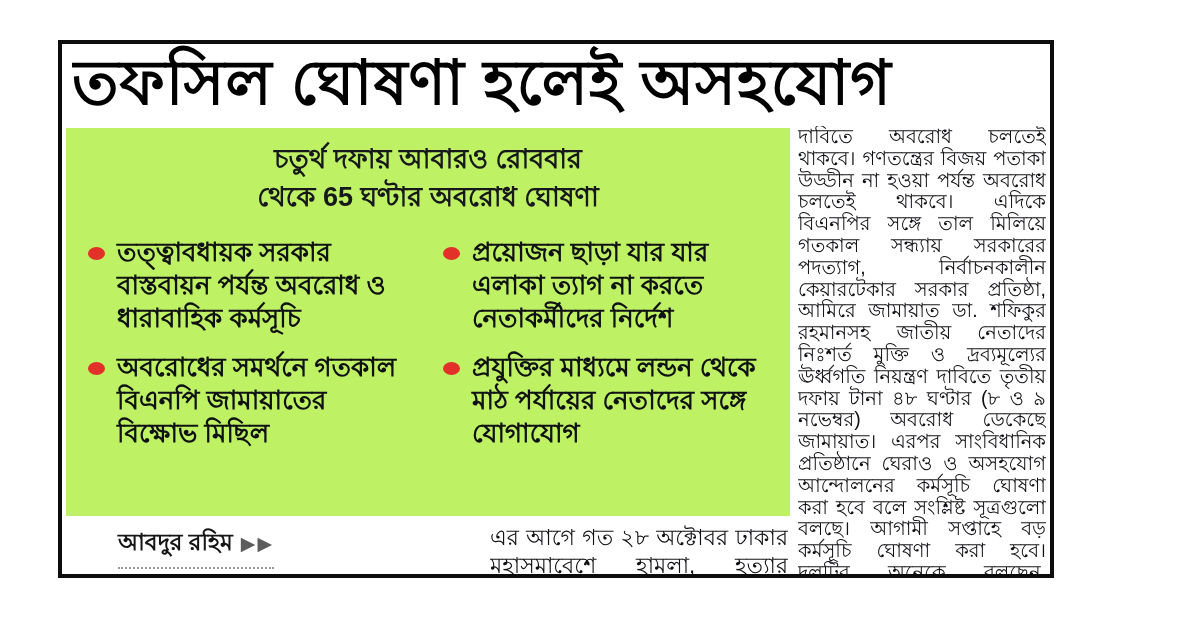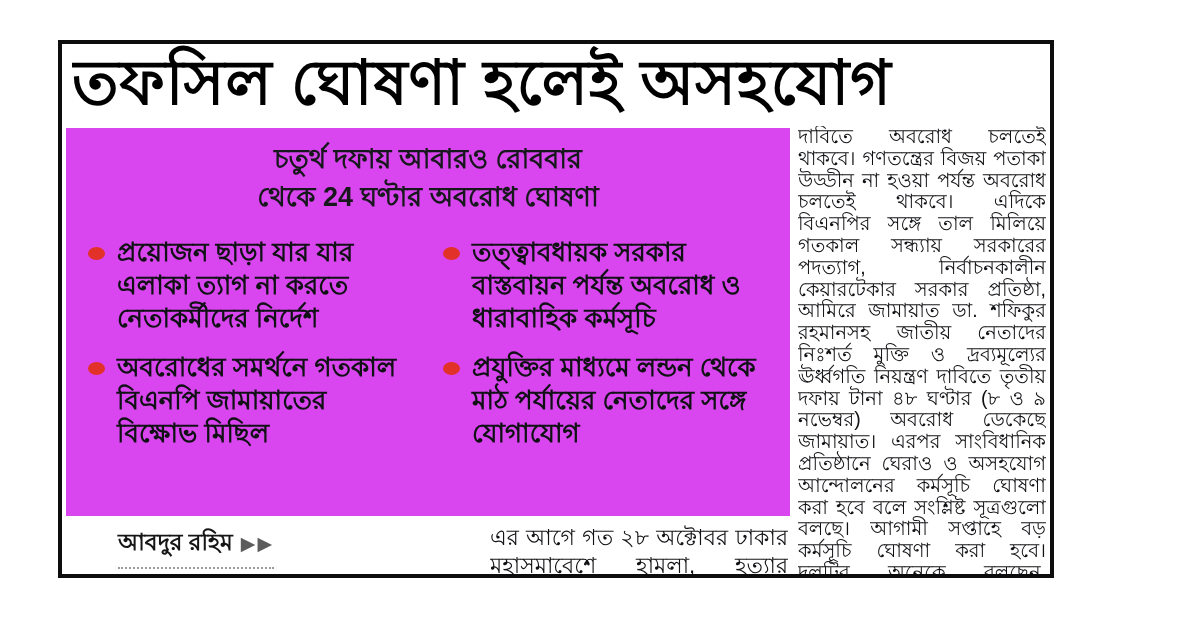--- a/index.html
+++ b/index.html
@@ -121,34 +121,34 @@
 </style>
 </head>
 <body>
 
 <div class="frame" style="border-color: rgb(13, 13, 13);">
 
   <h1 class="headline">তফসিল ঘোষণা হলেই অসহযোগ</h1>
 
   <div class="left-zone">
 
-    <div class="highlight-box" style="background: #d946ef;">
+    <div class="highlight-box" style="background: #bef264;">
       <div class="subtitle">
         <div>চতুর্থ দফায় আবারও রোববার</div>
-        <div>থেকে 24 ঘণ্টার অবরোধ ঘোষণা</div>
+        <div>থেকে 65 ঘণ্টার অবরোধ ঘোষণা</div>
       </div>
 
       <div class="bullets-grid">
         <div class="bullet">
           <span class="dot" style="background: rgb(226, 49, 40);"></span>
-          <span>প্রয়োজন ছাড়া যার যার এলাকা ত্যাগ না করতে নেতাকর্মীদের নির্দেশ</span>
+          <span>তত্ত্বাবধায়ক সরকার বাস্তবায়ন পর্যন্ত অবরোধ ও ধারাবাহিক কর্মসূচি</span>
         </div>
         <div class="bullet">
           <span class="dot" style="background: rgb(226, 49, 40);"></span>
-          <span>তত্ত্বাবধায়ক সরকার বাস্তবায়ন পর্যন্ত অবরোধ ও ধারাবাহিক কর্মসূচি</span>
+          <span>প্রয়োজন ছাড়া যার যার এলাকা ত্যাগ না করতে নেতাকর্মীদের নির্দেশ</span>
         </div>
         <div class="bullet">
           <span class="dot" style="background: rgb(226, 49, 40);"></span>
           <span>অবরোধের সমর্থনে গতকাল বিএনপি জামায়াতের বিক্ষোভ মিছিল</span>
         </div>
         <div class="bullet">
           <span class="dot" style="background: rgb(226, 49, 40);"></span>
           <span>প্রযুক্তির মাধ্যমে লন্ডন থেকে মাঠ পর্যায়ের নেতাদের সঙ্গে যোগাযোগ</span>
         </div>
       </div>

